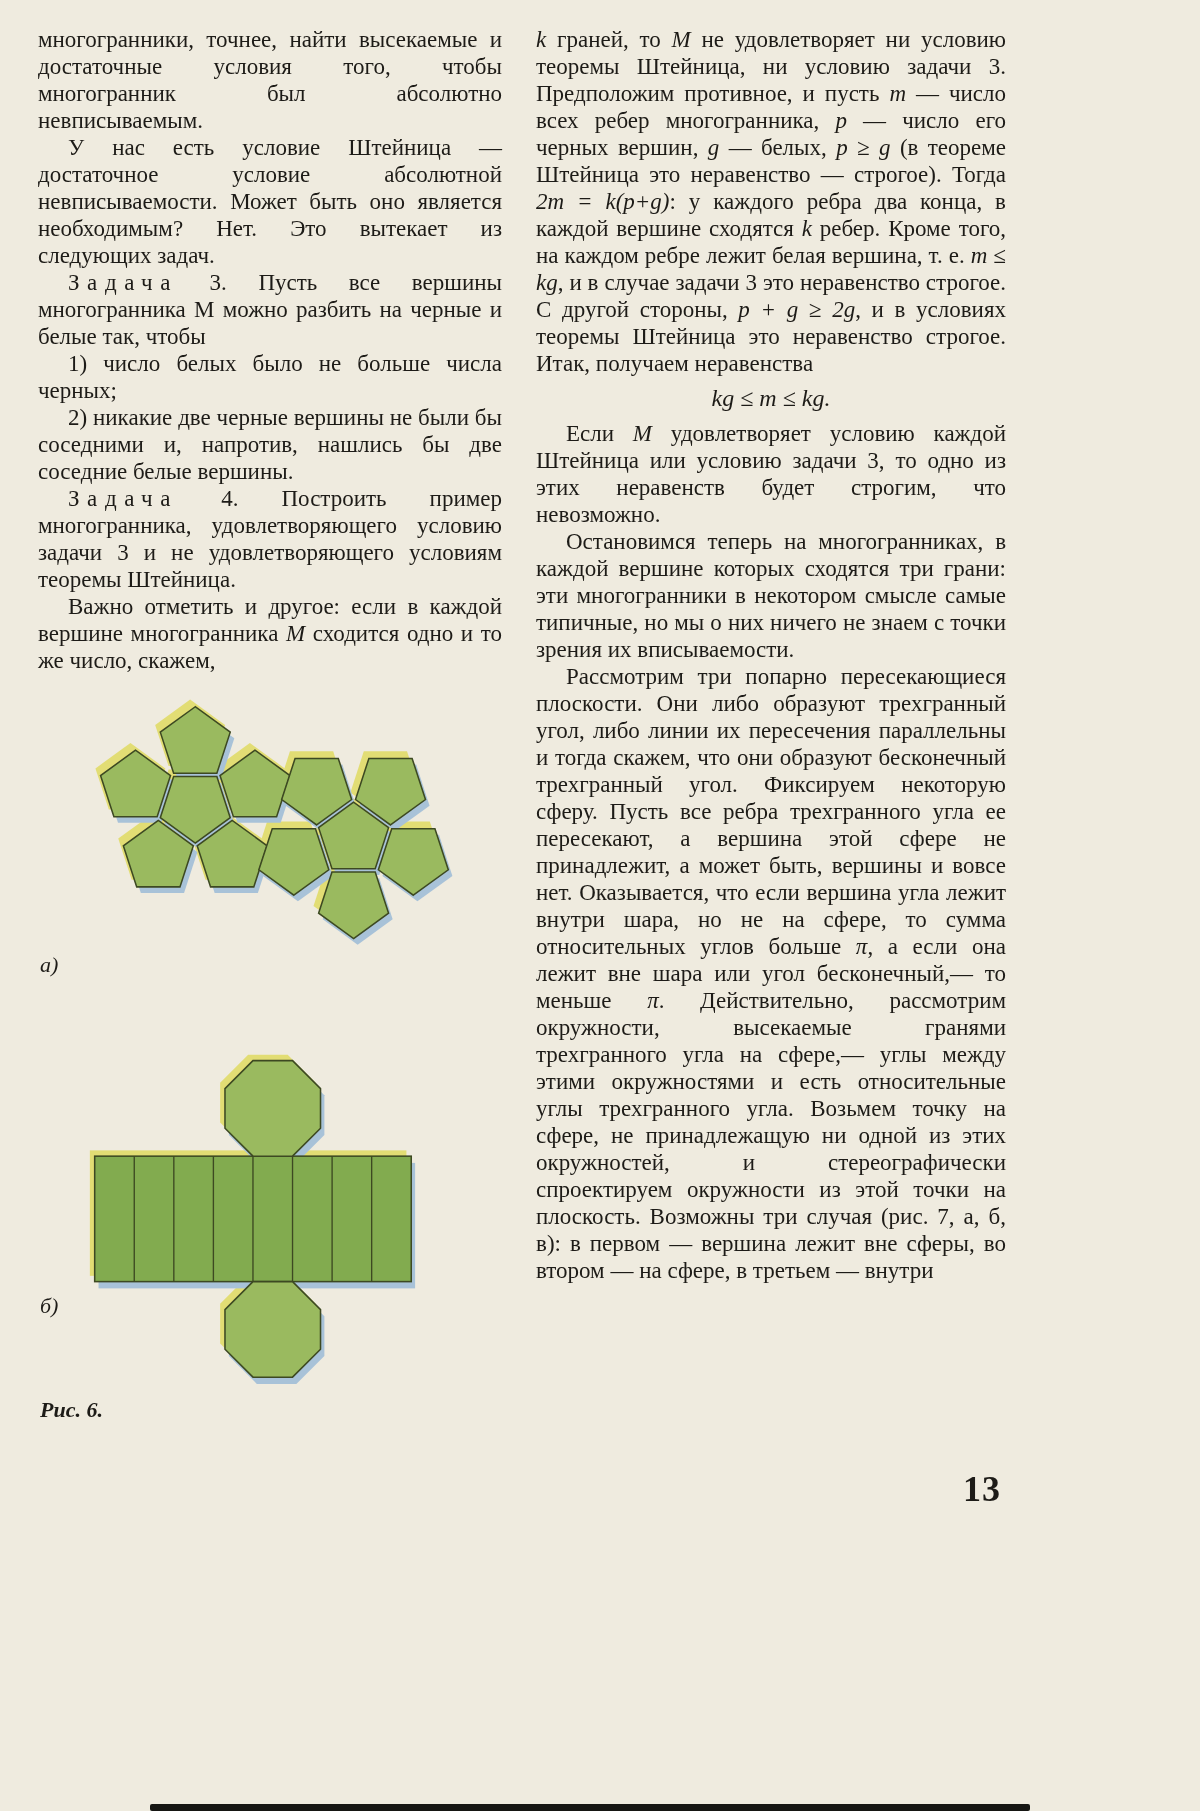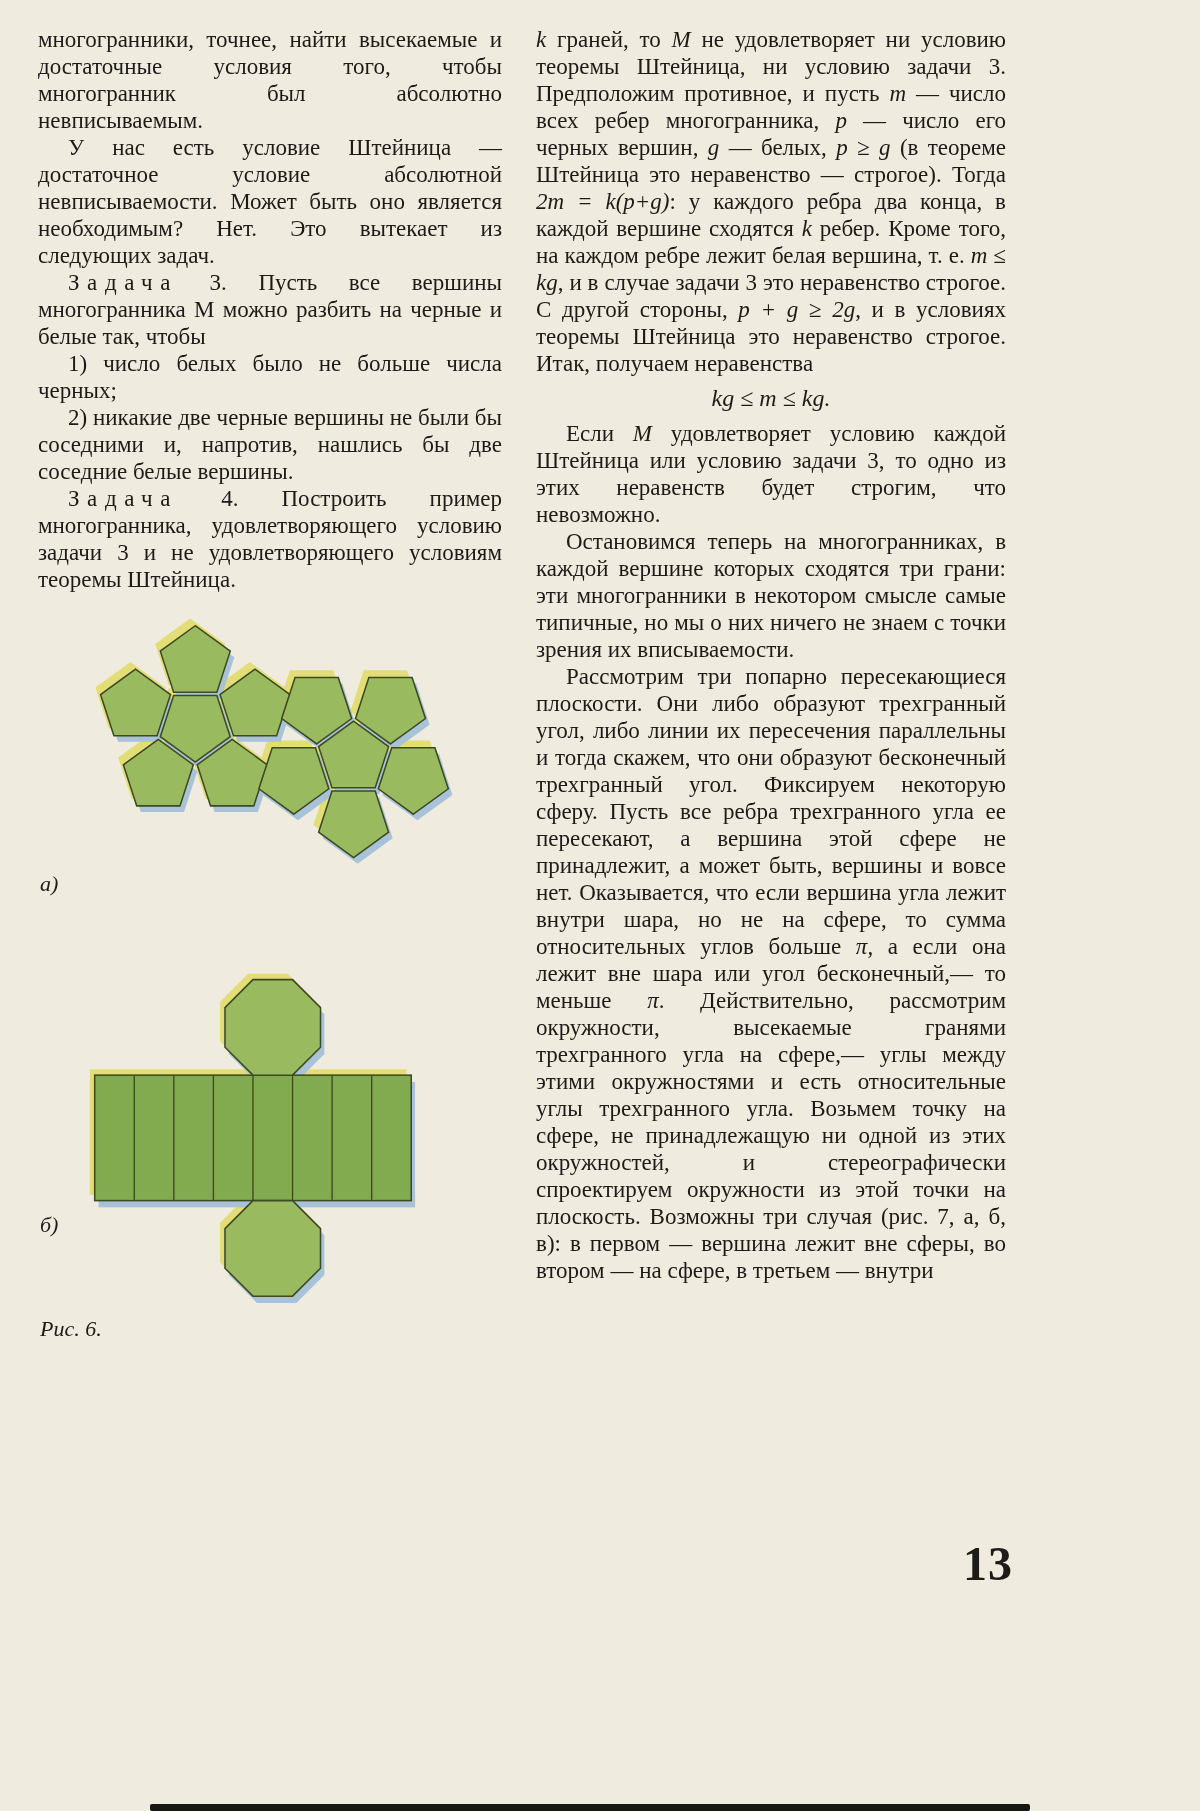--- a/index.html
+++ b/index.html
@@ -30,24 +30,24 @@
   .col p.formula{text-align:center;text-indent:0;margin:8px 0;font-size:24px}
   .it{}
   .math{font-style:italic}
   .spaced{letter-spacing:0.33em}
   .fig-label{font-style:italic;font-size:22px;text-align:left}
   #fig-a{display:block;margin:22px 0 0 50px}
   #label-a{margin:2px 0 0 2px}
   #fig-b-wrap{position:relative;margin-top:72px}
   #fig-b{display:block;margin-left:48px}
   #label-b{position:absolute;left:2px;top:242px}
-  #caption{font-style:italic;font-weight:normal;font-size:22px;margin:8px 0 0 2px;text-align:left}
+  #caption{font-style:italic;font-weight:bold;font-size:22px;margin:8px 0 0 2px;text-align:left}
   #page-number{
-    position:absolute;left:963px;top:1536px;
-    font-size:48px;font-weight:bold;letter-spacing:1px;
+    position:absolute;left:963px;top:1468px;
+    font-size:36px;font-weight:bold;letter-spacing:1px;
   }
   #bottom-bar{
     position:absolute;left:150px;bottom:0;width:880px;height:7px;
     background:#161613;border-radius:2px;
   }
   
   .fr-y{fill:var(--fringeYellow);stroke:none}
   .fr-b{fill:var(--fringeBlue);stroke:none}
   .pent-main{fill:var(--figGreen);stroke:var(--figOutline);stroke-width:1.5}
   .prism-main .strip{fill:var(--figGreenDark);stroke:var(--figOutline);stroke-width:1.6}
@@ -58,20 +58,21 @@
 <body>
 
 <div class="col" id="left-col">
   <div>
       <p class=""><span class="">многогранники, точнее, найти высекаемые и достаточные условия того, чтобы многогранник был абсолютно невписываемым.</span></p>
       <p class="ind"><span class="">У нас есть условие Штейница — достаточное условие абсолютной невписываемости. Может быть оно является необходимым? Нет. Это вытекает из следующих задач.</span></p>
       <p class="ind"><span class="spaced">Задача</span><span class=""> 3. </span><span class="it">Пусть все вершины многогранника М можно разбить на черные и белые так, чтобы</span></p>
       <p class="ind"><span class="it">1) число белых было не больше числа черных;</span></p>
       <p class="ind"><span class="it">2) никакие две черные вершины не были бы соседними и, напротив, нашлись бы две соседние белые вершины.</span></p>
       <p class="ind"><span class="spaced">Задача</span><span class=""> 4. </span><span class="it">Построить пример многогранника, удовлетворяющего условию задачи 3 и не удовлетворяющего условиям теоремы Штейница.</span></p>
+      <p class="ind"><span class="">Важно отметить и другое: если в каждой вершине многогранника </span><span class="math">М</span><span class=""> сходится одно и то же число, скажем,</span></p>
     </div>
 
   <svg id="fig-a" width="380" viewBox="0 -10 372 248" xmlns="http://www.w3.org/2000/svg">
     <defs>
       <path id="pent" d="M0,-36 L-34.24,-11.12 L-21.16,29.12 L21.16,29.12 L34.24,-11.12 Z"></path>
       <g id="flower">
         <use href="#pent"></use>
         <use href="#pent" transform="rotate(180 -18.07 -24.87)"></use>
         <use href="#pent" transform="rotate(180 -29.24 9.5)"></use>
         <use href="#pent" transform="rotate(180 0 30.74)"></use>

